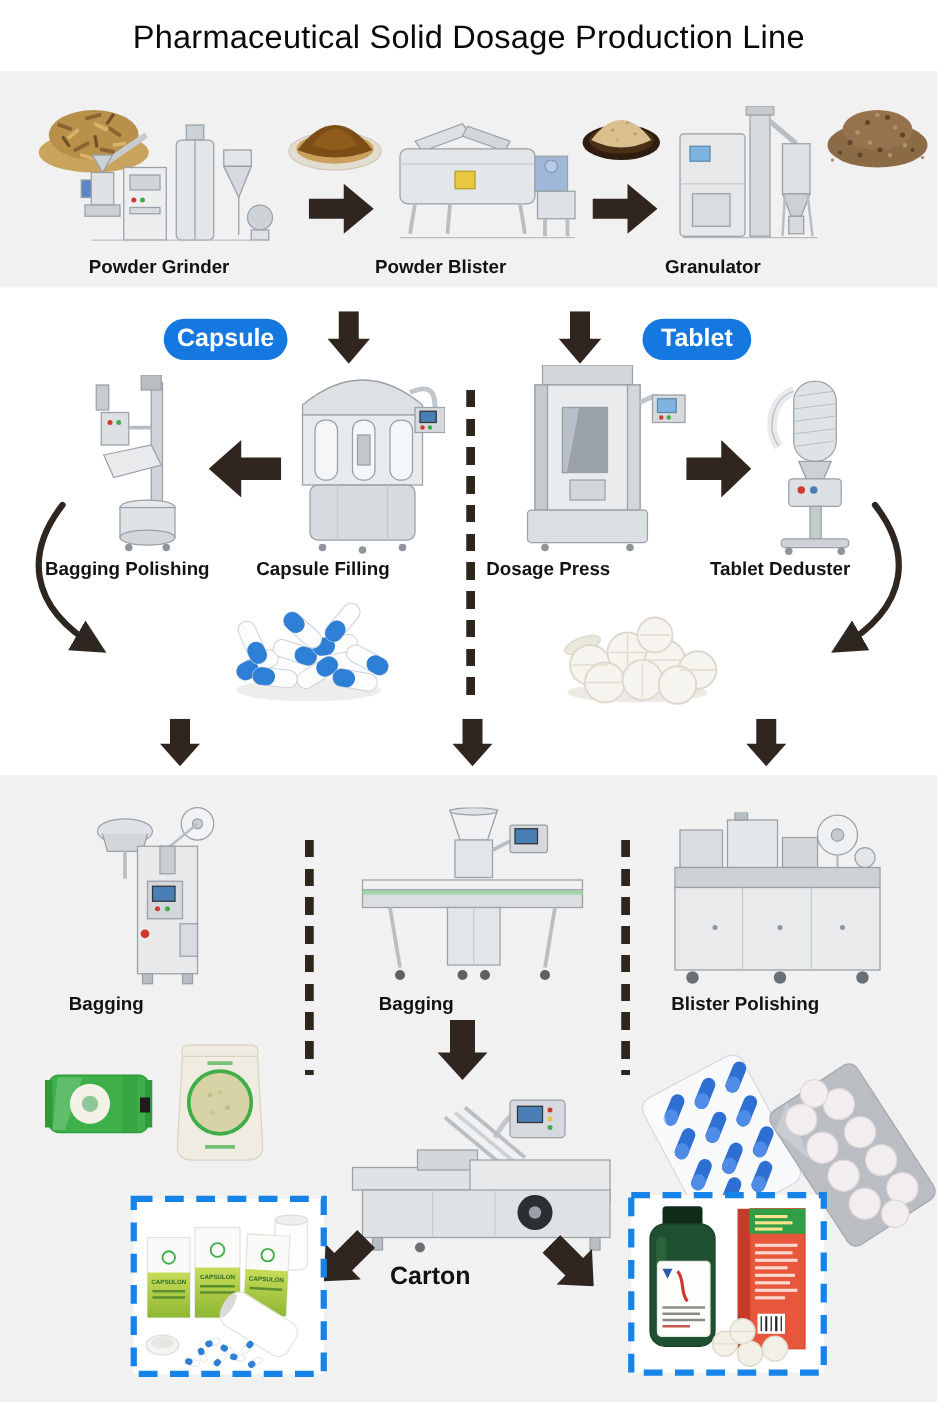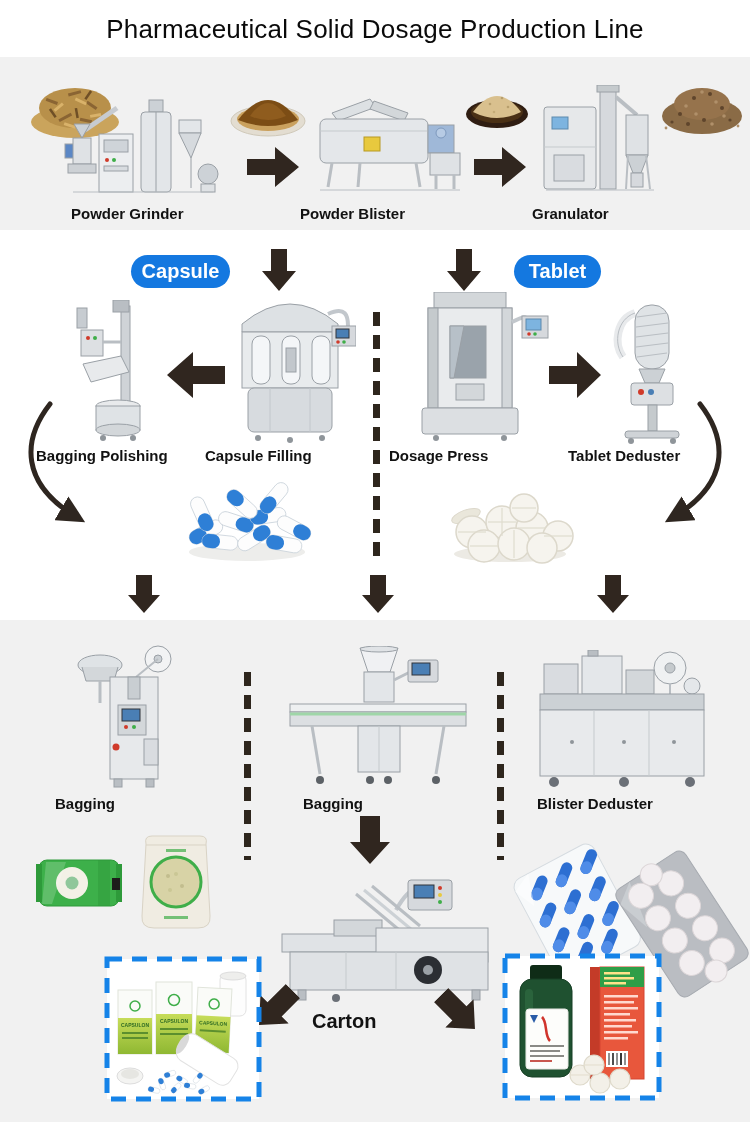--- a/index.html
+++ b/index.html
@@ -435,21 +435,21 @@
       <circle cx="90" cy="92" r="2" fill="#8f959a" stroke="none"></circle>
       <circle cx="140" cy="92" r="2" fill="#8f959a" stroke="none"></circle>
       <circle cx="20" cy="132" r="5" fill="#6b7077" stroke="none"></circle>
       <circle cx="90" cy="132" r="5" fill="#6b7077" stroke="none"></circle>
       <circle cx="156" cy="132" r="5" fill="#6b7077" stroke="none"></circle>
     </g>
   </svg>
 
   <div class="lbl" style="left:55px;top:795px;width:150px">Bagging</div>
   <div class="lbl" style="left:303px;top:795px;width:150px">Bagging</div>
-  <div class="lbl" style="left:537px;top:795px;width:170px">Blister Deduster</div>
+  <div class="lbl" style="left:537px;top:795px;width:170px">Blister Polishing</div>
 
   <svg class="abs" style="left:350px;top:816px" width="40" height="48" viewBox="0 0 40 48">
     <polygon class="arrow" points="10,0 30,0 30,26 40,26 20,48 0,26 10,26"></polygon>
   </svg>
 
   <svg class="abs" style="left:36px;top:850px" width="86" height="66" viewBox="0 0 86 66">
     <rect x="3" y="10" width="80" height="46" rx="8" fill="#3db04a" stroke="#2e9a3a"></rect>
     <rect x="0" y="14" width="6" height="38" fill="#2e9a3a"></rect>
     <rect x="80" y="14" width="6" height="38" fill="#2e9a3a"></rect>
     <rect x="62" y="10" width="12" height="46" fill="#2e9a3a" opacity="0.45"></rect>

